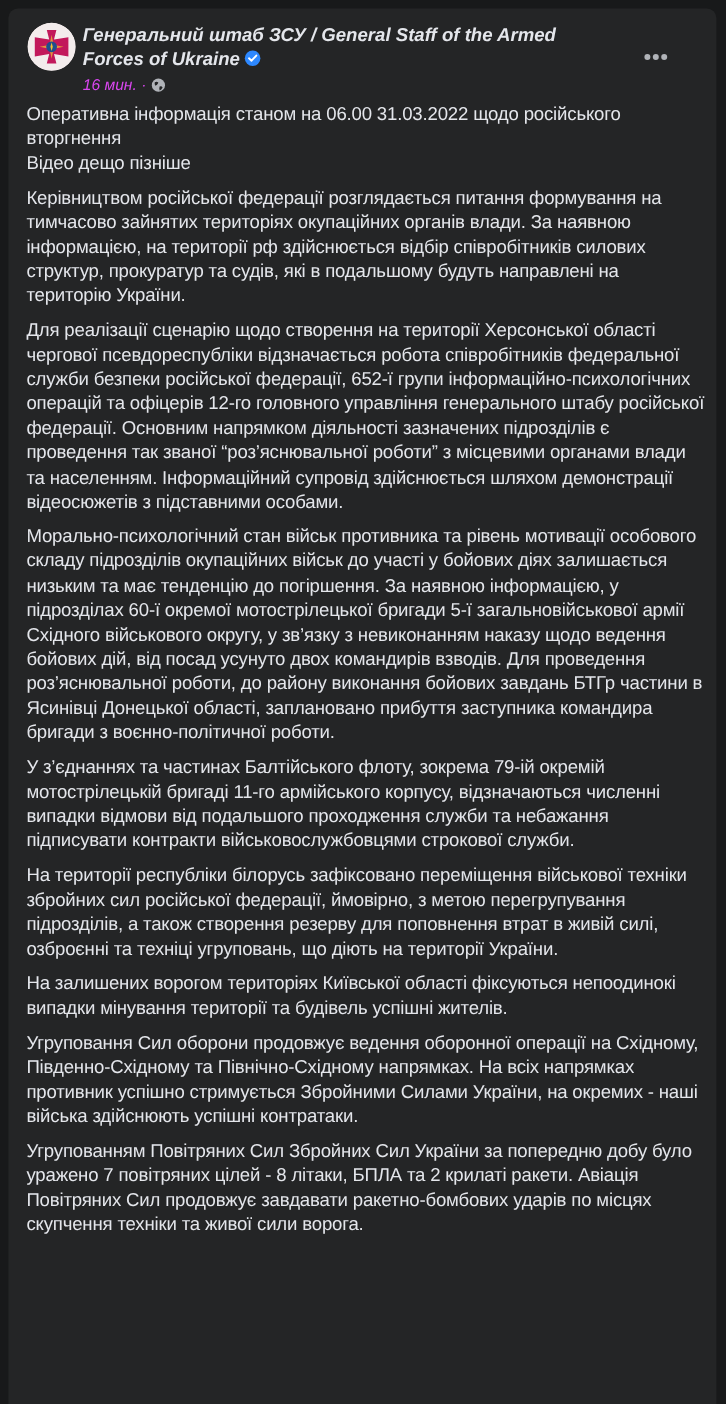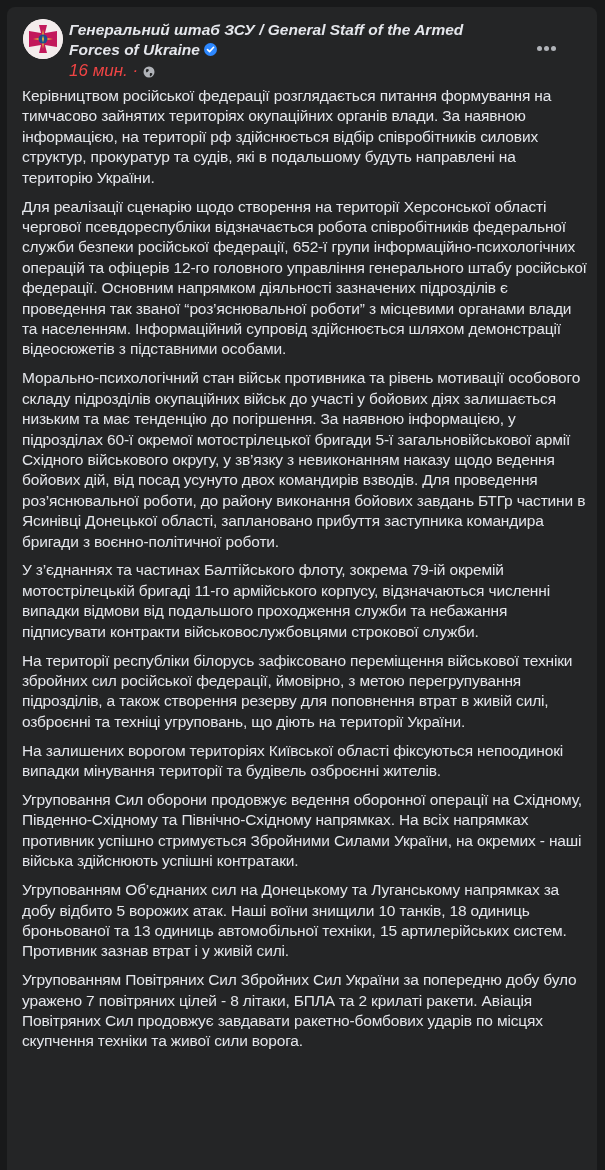--- a/index.html
+++ b/index.html
@@ -21,21 +21,21 @@
   .author {
     position:absolute; left:62px; top:13px; width:420px;
     font-size:15.5px; font-weight:bold; line-height:20px; color:#e4e6eb;
   }
   .verified {
     display:inline-block; width:13px; height:13px; border-radius:50%; background:#2d88ff;
     vertical-align:-1px; margin-left:4px; position:relative;
   }
   .verified svg { position:absolute; left:2px; top:2px; }
   .meta {
-    position:absolute; left:62px; top:56px; font-size:17px; color:#ef4444; line-height:16px;
+    position:absolute; left:62px; top:56px; font-size:13px; color:#d946ef; line-height:16px;
   }
   .globe { display:inline-block; vertical-align:-2px; }
   .more {
     position:absolute; right:36px; top:30px; width:24px; height:10px;
   }
   .more span {
     display:inline-block; width:5px; height:5px; border-radius:50%; background:#b0b3b8; margin-right:2px;
   }
   .body {
     position:absolute; left:15px; top:79px; width:565px;
@@ -71,24 +71,25 @@
           <path d="M3 3.5 Q5 2.5 6 4 Q5 6 3.5 6.5 Q2.5 5 3 3.5 Z M7 7 Q9 6.5 9.5 8 Q8.5 10 7 10.5 Q6.5 8.5 7 7 Z" fill="#242526"></path>
         </svg>
       </span>
     </div>
     <div class="more">
       <span></span><span></span><span></span>
     </div>
   </div>
 
   <div class="body">
+    <p>Оперативна інформація станом на 06.00 31.03.2022 щодо російського вторгнення
+Відео дещо пізніше</p>
     <p>Керівництвом російської федерації розглядається питання формування на тимчасово зайнятих територіях окупаційних органів влади. За наявною інформацією, на території рф здійснюється відбір співробітників силових структур, прокуратур та судів, які в подальшому будуть направлені на територію України.</p>
     <p>Для реалізації сценарію щодо створення на території Херсонської області чергової псевдореспубліки  відзначається робота співробітників федеральної служби безпеки  російської федерації, 652-ї групи інформаційно-психологічних операцій та офіцерів 12-го головного управління  генерального штабу російської федерації. Основним напрямком діяльності зазначених підрозділів є проведення так званої “роз’яснювальної роботи” з місцевими органами влади та населенням. Інформаційний супровід  здійснюється шляхом демонстрації відеосюжетів з підставними особами.</p>
     <p>Морально-психологічний стан військ противника та рівень мотивації особового складу підрозділів окупаційних військ до участі у бойових діях залишається низьким та має тенденцію до погіршення. За наявною інформацією, у підрозділах 60-ї окремої мотострілецької бригади 5-ї загальновійськової армії Східного військового округу,  у зв’язку з невиконанням наказу щодо ведення бойових дій, від посад усунуто двох командирів взводів. Для проведення роз’яснювальної роботи, до району виконання бойових завдань БТГр частини в Ясинівці Донецької області, заплановано прибуття заступника командира бригади з воєнно-політичної роботи.</p>
     <p>У з’єднаннях та частинах Балтійського флоту, зокрема 79-ій окремій мотострілецькій бригаді 11-го армійського корпусу, відзначаються численні випадки відмови від подальшого проходження служби та небажання підписувати контракти військовослужбовцями строкової служби.</p>
     <p>На території республіки білорусь зафіксовано переміщення військової техніки збройних сил російської федерації, ймовірно, з метою перегрупування підрозділів, а також створення резерву для поповнення втрат в живій силі, озброєнні та техніці угруповань, що діють на території України.</p>
-    <p>На залишених ворогом територіях  Київської області фіксуються непоодинокі випадки мінування території та будівель озброєнні жителів.</p>
+    <p>На залишених ворогом територіях  Київської області фіксуються непоодинокі випадки мінування території та будівель успішні жителів.</p>
     <p>Угруповання Сил оборони продовжує ведення оборонної операції на Східному, Південно-Східному та Північно-Східному напрямках. На всіх напрямках противник успішно стримується Збройними Силами України, на окремих - наші війська здійснюють успішні контратаки.</p>
-    <p>Угрупованням Об’єднаних сил на Донецькому та Луганському напрямках за добу відбито 5 ворожих атак. Наші воїни знищили 10 танків, 18 одиниць броньованої та 13 одиниць автомобільної техніки, 15 артилерійських систем. Противник зазнав втрат і у живій силі.</p>
     <p>Угрупованням Повітряних Сил Збройних Сил України за попередню добу було уражено 7 повітряних цілей - 8 літаки, БПЛА та 2 крилаті ракети. Авіація Повітряних Сил продовжує завдавати ракетно-бомбових ударів по місцях скупчення техніки та живої сили ворога.</p>
 
   </div>
 </div>
 
 </body></html>

